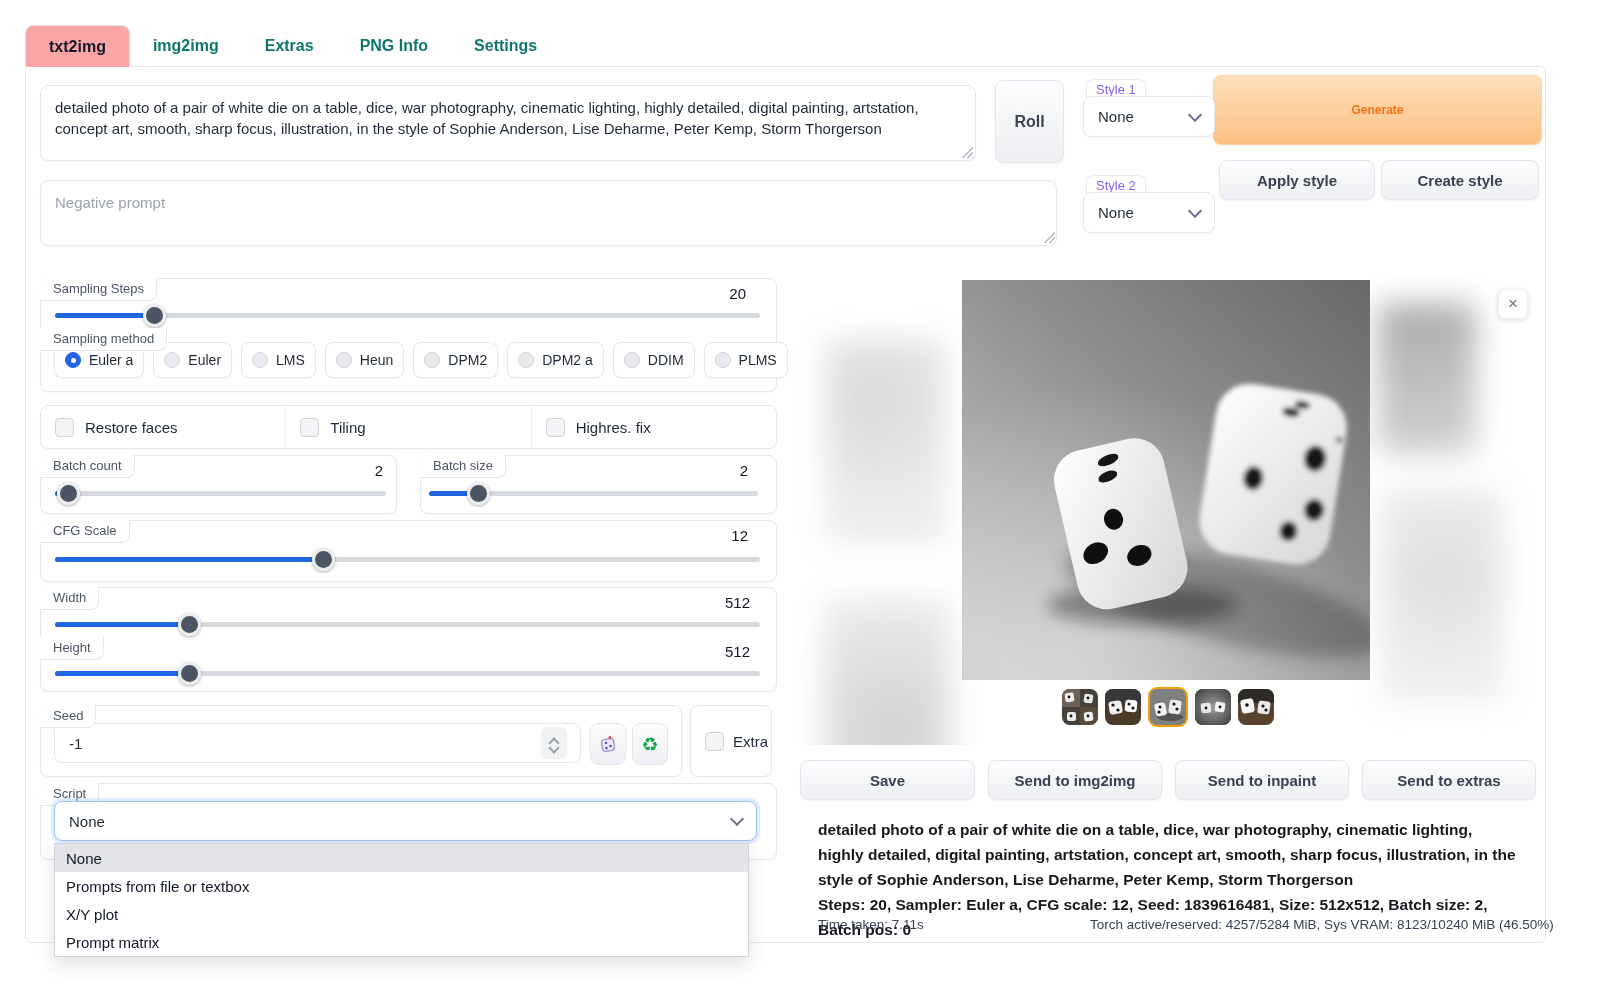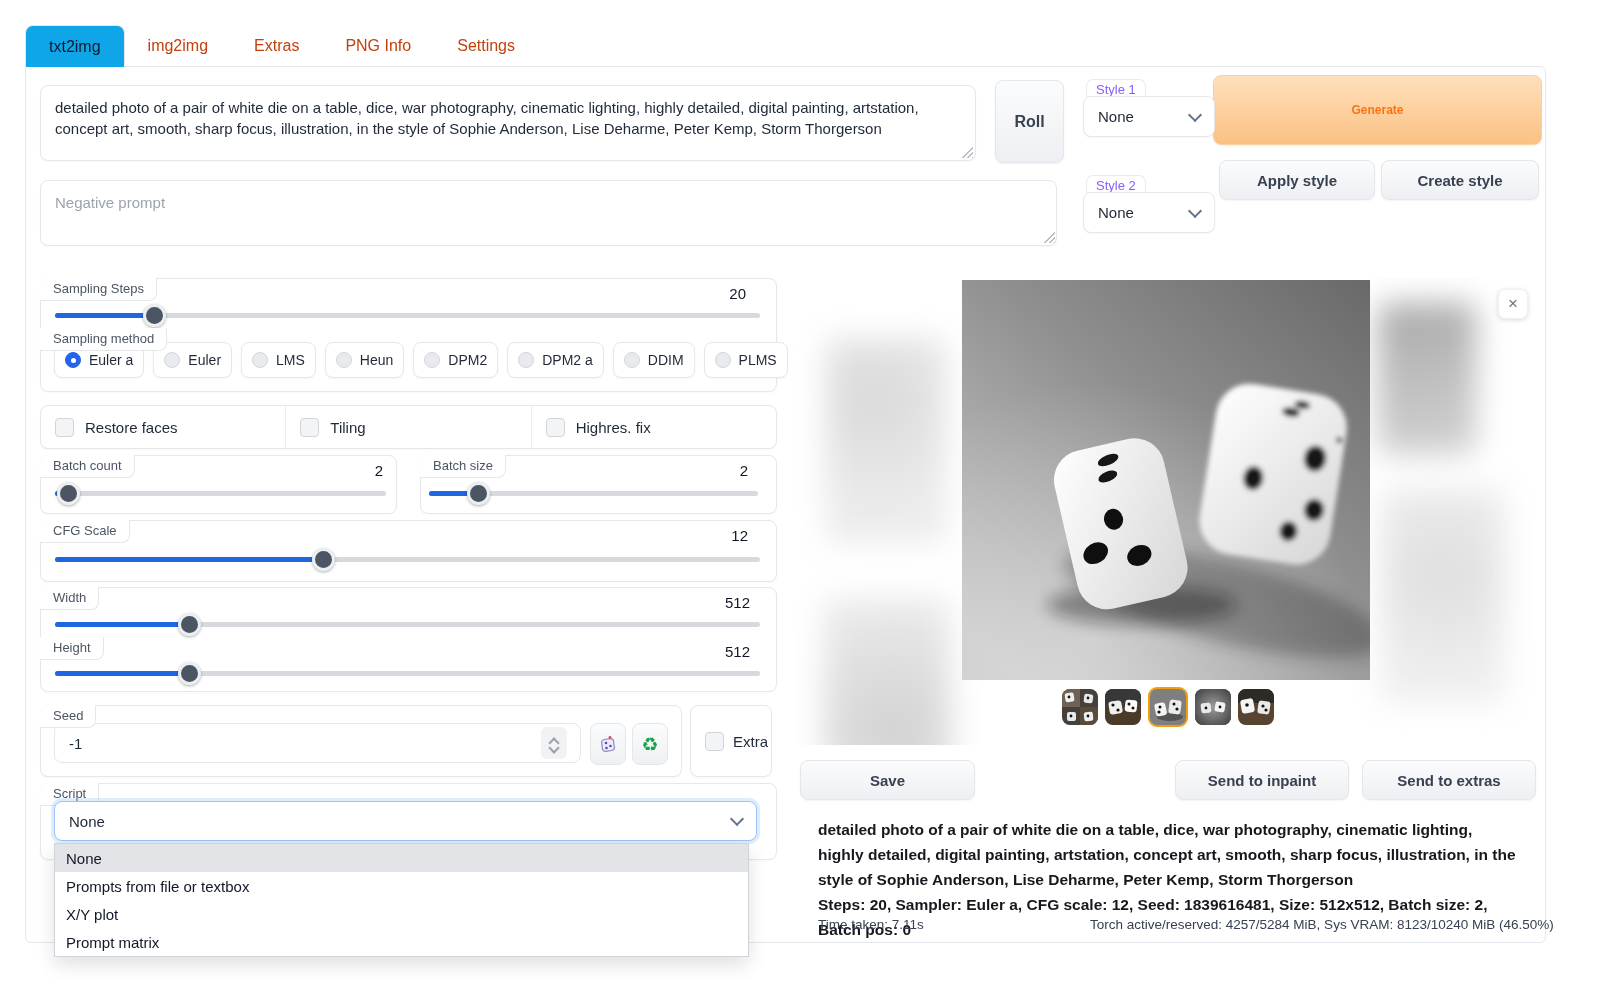--- a/index.html
+++ b/index.html
@@ -2,23 +2,23 @@
 <html><head>
 <meta charset="utf-8">
 <style>
   html,body{margin:0;padding:0;background:#fff;}
   .app{position:relative;width:1600px;height:1000px;background:#fff;overflow:hidden;
        font-family:"Liberation Sans",sans-serif;color:#111827;}
   .frame{position:absolute;left:25px;top:66px;width:1519px;height:875px;
          border:1px solid #e5e7eb;border-radius:0 6px 6px 6px;z-index:0;}
   
   .tabs{position:absolute;left:25px;top:25px;height:42px;display:flex;z-index:6;}
-  .tab{display:flex;align-items:center;padding:0 23px;font-size:16px;color:#c2410c;cursor:pointer;}
-  .tab.active{background:#0ea5e9;border:1px solid #e5e7eb;border-bottom:none;
-              border-radius:8px 8px 0 0;color:#111827;font-weight:400;}
+  .tab{display:flex;align-items:center;padding:0 23px;font-size:16px;color:#0f766e;cursor:pointer;font-weight:bold;}
+  .tab.active{background:#fca5a5;border:1px solid #e5e7eb;border-bottom:none;
+              border-radius:8px 8px 0 0;color:#111827;font-weight:700;}
   
   .panel{position:absolute;background:#fff;border:1px solid #e5e7eb;border-radius:8px;
          box-shadow:0 1px 2px rgba(0,0,0,.03);z-index:2;}
   .flabel{position:absolute;left:-1px;top:-1px;background:#fff;border-right:1px solid #e5e7eb;
           border-bottom:1px solid #e5e7eb;border-radius:8px 0 8px 0;padding:3px 12px 4px 13px;
           font-size:13px;color:#4b5563;white-space:nowrap;z-index:3;}
   .flabel.mid{border-radius:0 0 8px 0;}
   .val{position:absolute;font-size:15px;color:#111827;z-index:3;}
   .slider{position:absolute;height:22px;z-index:3;}
   .track{position:absolute;left:0;right:0;top:9px;height:5px;background:#d6d9de;border-radius:3px;}
@@ -405,20 +405,21 @@
             <circle cx="9" cy="16" r="1.8" fill="#111"></circle>
             <rect x="20" y="12" width="12" height="13" rx="3" fill="#e9e9e9" transform="rotate(8 26 18)"></rect>
             <circle cx="25" cy="17" r="1.6" fill="#111"></circle>
             <circle cx="28" cy="21" r="1.6" fill="#111"></circle>
           </svg>
       </div>
     </div>
   </div>
 
   <div class="btn" style="left:800px;top:760px;width:173px;height:38px;">Save</div>
+  <div class="btn" style="left:988px;top:760px;width:172px;height:38px;">Send to img2img</div>
   <div class="btn" style="left:1362px;top:760px;width:172px;height:38px;">Send to extras</div>
   <div class="btn" style="left:1175px;top:760px;width:172px;height:38px;">Send to inpaint</div>
 
   <div class="outtext">
     <span>detailed photo of a pair of white die on a table, dice, war photography, cinematic lighting, highly detailed, digital painting, artstation, concept art, smooth, sharp focus, illustration, in the style of Sophie Anderson, Lise Deharme, Peter Kemp, Storm Thorgerson</span><br>
     <span>Steps: 20, Sampler: Euler a, CFG scale: 12, Seed: 1839616481, Size: 512x512, Batch size: 2, Batch pos: 0</span>
   </div>
   <div class="foot" style="left:818px;top:917px;">Time taken: 7.11s</div>
   <div class="foot" style="left:1090px;top:917px;">Torch active/reserved: 4257/5284 MiB, Sys VRAM: 8123/10240 MiB (46.50%)</div>
 </div>

